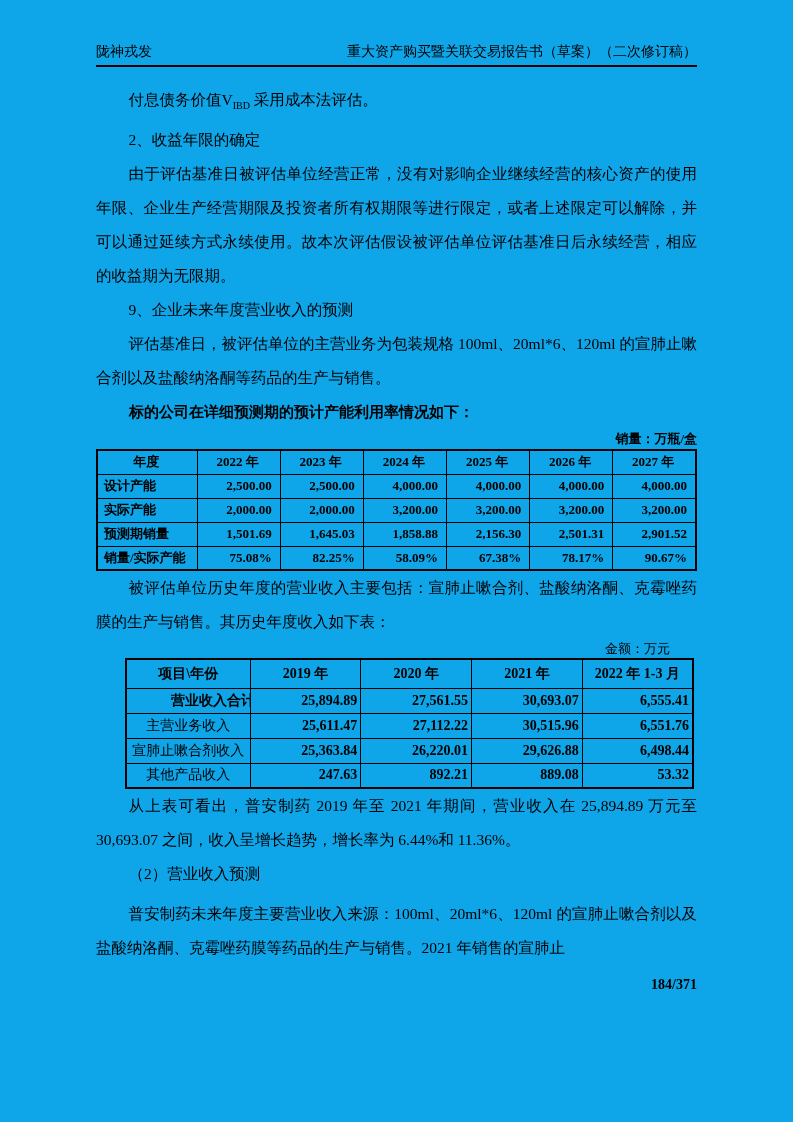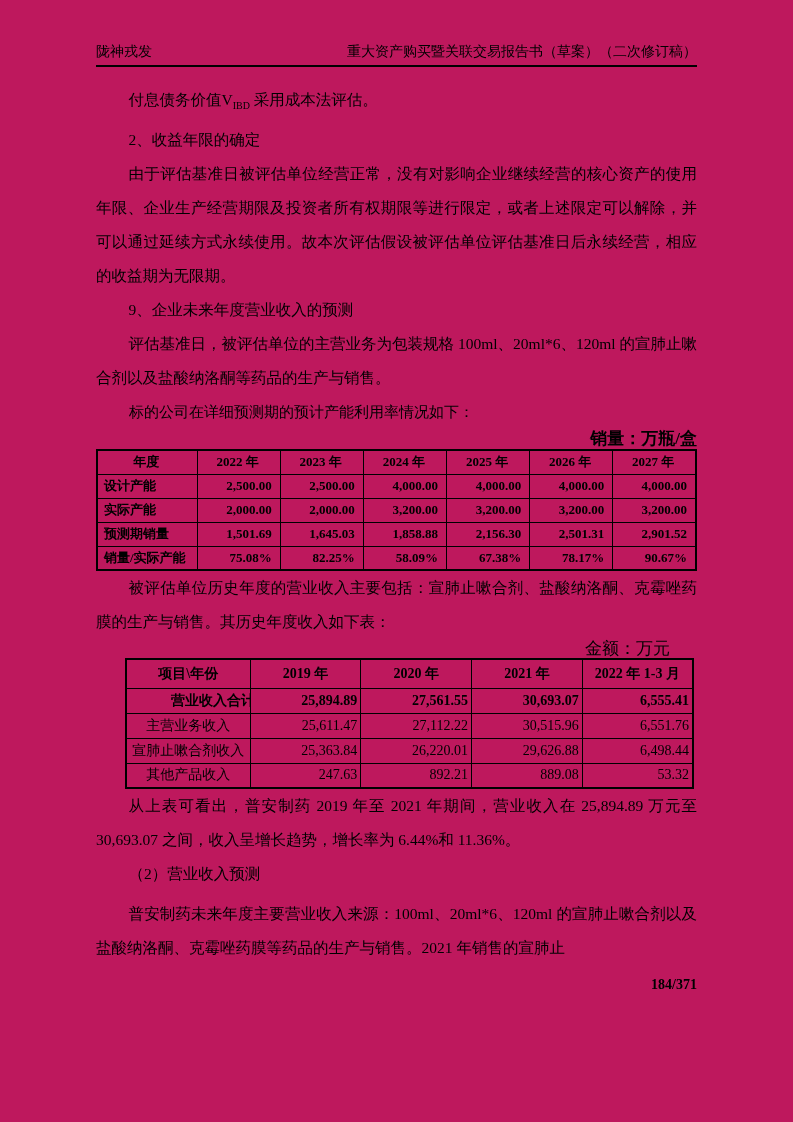--- a/index.html
+++ b/index.html
@@ -1,44 +1,44 @@
 <!DOCTYPE html>
 <html><head>
 <meta charset="utf-8">
 <style>
   * { box-sizing: border-box; }
   html, body { margin: 0; padding: 0; background: #ffffff; }
   .page {
     width: 793px; height: 1122px;
-    background: #be185d; color: #000000;
+    background: #0ea5e9; color: #000000;
     font-family: "Liberation Serif", "DejaVu Serif", serif;
     position: relative;
     padding: 42px 96px 0 96px;
     overflow: hidden;
   }
   .header {
     display: flex; justify-content: space-between; align-items: flex-end;
     font-size: 14px; line-height: 19px;
     border-bottom: 2px solid #000;
     padding-bottom: 4px;
   }
   .header .hl { white-space: nowrap; }
   .body-text {
     font-size: 15.5px; line-height: 34px;
     margin: 0; text-align: justify; text-indent: 2.1em;
   }
   .no-justify { text-align: left; }
   .mt-lg { margin-top: 16px; }
   .mt-sm { margin-top: 6px; }
   .kai-note {
-    font-weight: normal; font-size: 15px; line-height: 34px;
+    font-weight: bold; font-size: 15px; line-height: 34px;
     text-indent: 2.2em; margin: 0;
   }
   .unit-note {
-    font-size: 17px; line-height: 19px; text-align: right; margin: 0;
+    font-size: 13px; line-height: 19px; text-align: right; margin: 0;
   }
   .unit-note.bold { font-weight: bold; }
   sub.vsub { font-size: 10px; line-height: 0; }
 
   
   table.t1 {
     width: 100%; border-collapse: collapse; table-layout: fixed;
     font-size: 13px; font-weight: bold;
     border: 2.5px solid #000;
     margin-top: 1px;
@@ -62,21 +62,21 @@
   }
   table.t2 col.c0 { width: 124px; }
   table.t2 th, table.t2 td {
     border: 1px solid #000;
     padding: 2px 3px;
     overflow: hidden; white-space: nowrap;
   }
   table.t2 th { text-align: center; font-weight: bold; height: 29px; }
   table.t2 td { height: 25px; }
   table.t2 td.lbl { text-align: center; }
-  table.t2 td.num { text-align: right; }
+  table.t2 td.num { text-align: right; font-weight: bold; }
   table.t2 tr.total td { font-weight: bold; padding-left: 44px; }
 
   .page-number {
     font-size: 14px; font-weight: bold; text-align: right;
     line-height: 20px; margin-top: 10px;
   }
 </style>
 </head>
 <body>
 

